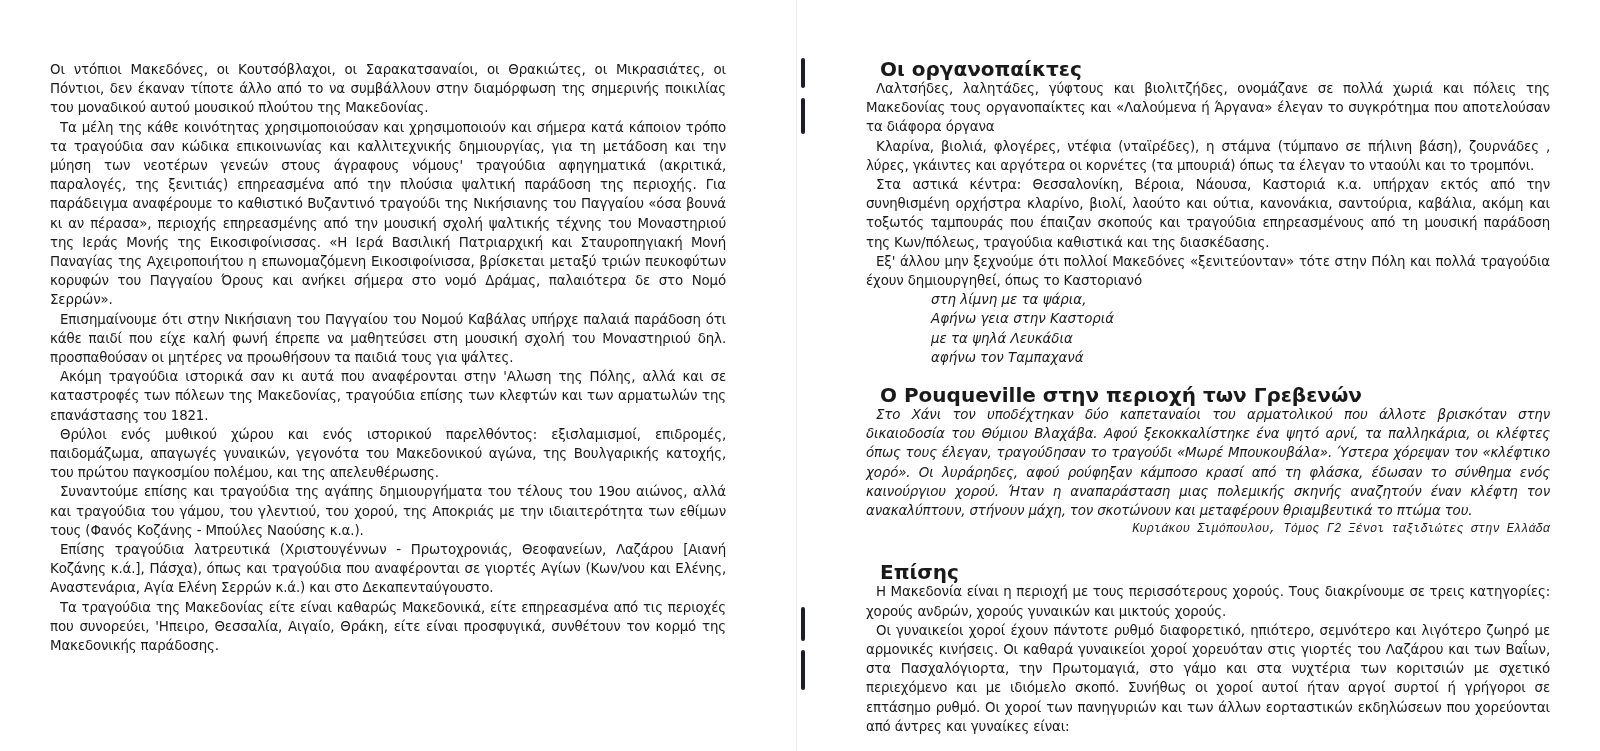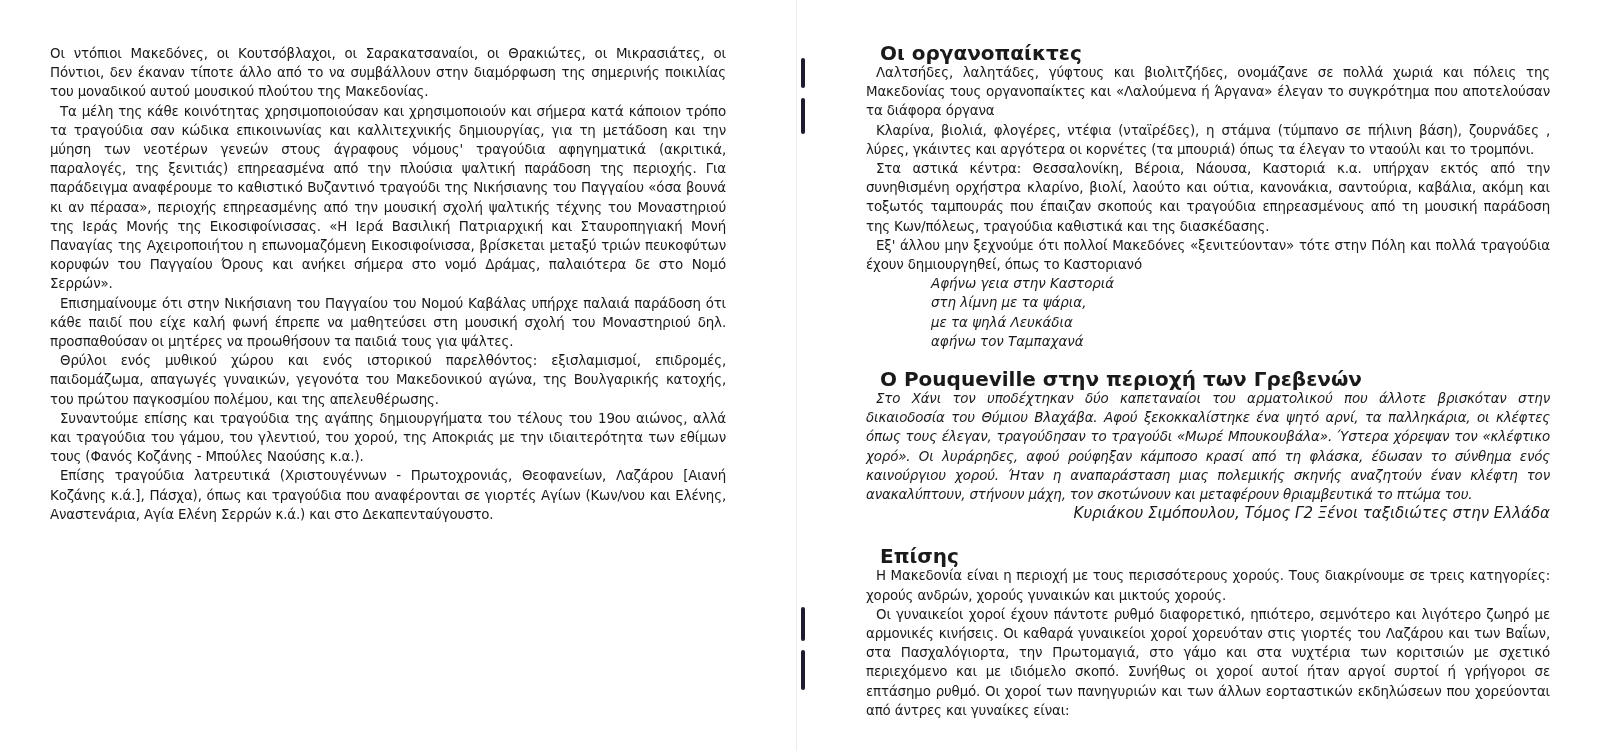--- a/index.html
+++ b/index.html
@@ -1,67 +1,69 @@
 <!DOCTYPE html>
 <html><head>
   <meta charset="utf-8">
   <style>
     html, body { margin: 0; padding: 0; }
     body {
       width: 1600px; height: 751px; background: #ffffff; position: relative; overflow: hidden;
       font-family: "DejaVu Sans", sans-serif; color: #1a1a1a;
     }
-    .page { position: absolute; top: 44px; }
+    .page { position: absolute; top: 60px; }
     .page-left { left: 50px; width: 676px; }
     .page-right { left: 866px; width: 684px; }
     p {
       margin: 0; font-size: 13.4px; line-height: 19.2px; text-align: justify;
       text-indent: 10px; letter-spacing: -0.15px;
     }
     p.noindent { text-indent: 0; }
     h2 {
       margin: 0; font-size: 20px; line-height: 19px; font-weight: bold; padding-left: 14px;
     }
     .verse { margin: 0; padding-left: 65px; }
     .verse div { font-style: italic; font-size: 13.4px; line-height: 19.2px; }
     .italic p { font-style: italic; }
-    .citation { font-style: italic; font-size: 15px; line-height: 19.2px; text-align: right; }
+    .citation { font-style: italic; font-size: 12px; line-height: 19.2px; text-align: right; font-family: Liberation Mono, monospace; }
     .gap-1 { height: 19px; }
     .gap-2 { height: 24px; }
     .spine { position: absolute; left: 796px; top: 0; width: 1px; height: 751px; background: #ececec; }
     .staple { position: absolute; left: 801px; width: 4px; background: #1c1c2e; border-radius: 2px; }
   </style>
 </head>
 <body>
 
 <div class="spine"></div>
 <div class="staple" style="top:58px;height:30px;"></div>
 <div class="staple" style="top:98px;height:36px;"></div>
 <div class="staple" style="top:607px;height:34px;"></div>
 <div class="staple" style="top:650px;height:40px;"></div>
 
 <div class="page page-left">
   <p class="noindent">Οι ντόπιοι Μακεδόνες, οι Κουτσόβλαχοι, οι Σαρακατσαναίοι, οι Θρακιώτες, οι Μικρασιάτες, οι Πόντιοι, δεν έκαναν τίποτε άλλο από το να συμβάλλουν στην διαμόρφωση της σημερινής ποικιλίας του μοναδικού αυτού μουσικού πλούτου της Μακεδονίας.</p>
   <p>Τα μέλη της κάθε κοινότητας χρησιμοποιούσαν και χρησιμοποιούν και σήμερα κατά κάποιον τρόπο τα τραγούδια σαν κώδικα επικοινωνίας και καλλιτεχνικής δημιουργίας, για τη μετάδοση και την μύηση των νεοτέρων γενεών στους άγραφους νόμους' τραγούδια αφηγηματικά (ακριτικά, παραλογές, της ξενιτιάς) επηρεασμένα από την πλούσια ψαλτική παράδοση της περιοχής. Για παράδειγμα αναφέρουμε το καθιστικό Βυζαντινό τραγούδι της Νικήσιανης του Παγγαίου «όσα βουνά κι αν πέρασα», περιοχής επηρεασμένης από την μουσική σχολή ψαλτικής τέχνης του Μοναστηριού της Ιεράς Μονής της Εικοσιφοίνισσας. «Η Ιερά Βασιλική Πατριαρχική και Σταυροπηγιακή Μονή Παναγίας της Αχειροποιήτου η επωνομαζόμενη Εικοσιφοίνισσα, βρίσκεται μεταξύ τριών πευκοφύτων κορυφών του Παγγαίου Όρους και ανήκει σήμερα στο νομό Δράμας, παλαιότερα δε στο Νομό Σερρών».</p>
   <p>Επισημαίνουμε ότι στην Νικήσιανη του Παγγαίου του Νομού Καβάλας υπήρχε παλαιά παράδοση ότι κάθε παιδί που είχε καλή φωνή έπρεπε να μαθητεύσει στη μουσική σχολή του Μοναστηριού δηλ. προσπαθούσαν οι μητέρες να προωθήσουν τα παιδιά τους για ψάλτες.</p>
+  <p>Ακόμη τραγούδια ιστορικά σαν κι αυτά που αναφέρονται στην 'Αλωση της Πόλης, αλλά και σε καταστροφές των πόλεων της Μακεδονίας, τραγούδια επίσης των κλεφτών και των αρματωλών της επανάστασης του 1821.</p>
   <p>Θρύλοι ενός μυθικού χώρου και ενός ιστορικού παρελθόντος: εξισλαμισμοί, επιδρομές, παιδομάζωμα, απαγωγές γυναικών, γεγονότα του Μακεδονικού αγώνα, της Βουλγαρικής κατοχής, του πρώτου παγκοσμίου πολέμου, και της απελευθέρωσης.</p>
   <p>Συναντούμε επίσης και τραγούδια της αγάπης δημιουργήματα του τέλους του 19ου αιώνος, αλλά και τραγούδια του γάμου, του γλεντιού, του χορού, της Αποκριάς με την ιδιαιτερότητα των εθίμων τους (Φανός Κοζάνης - Μπούλες Ναούσης κ.α.).</p>
   <p>Επίσης τραγούδια λατρευτικά (Χριστουγέννων - Πρωτοχρονιάς, Θεοφανείων, Λαζάρου [Αιανή Κοζάνης κ.ά.], Πάσχα), όπως και τραγούδια που αναφέρονται σε γιορτές Αγίων (Κων/νου και Ελένης, Αναστενάρια, Αγία Ελένη Σερρών κ.ά.) και στο Δεκαπενταύγουστο.</p>
+  <p>Τα τραγούδια της Μακεδονίας είτε είναι καθαρώς Μακεδονικά, είτε επηρεασμένα από τις περιοχές που συνορεύει, 'Ηπειρο, Θεσσαλία, Αιγαίο, Θράκη, είτε είναι προσφυγικά, συνθέτουν τον κορμό της Μακεδονικής παράδοσης.</p>
 </div>
 
 <div class="page page-right">
   <section>
     <h2>Οι οργανοπαίκτες</h2>
     <p>Λαλτσήδες, λαλητάδες, γύφτους και βιολιτζήδες, ονομάζανε σε πολλά χωριά και πόλεις της Μακεδονίας τους οργανοπαίκτες και «Λαλούμενα ή Άργανα» έλεγαν το συγκρότημα που αποτελούσαν τα διάφορα όργανα</p>
     <p>Κλαρίνα, βιολιά, φλογέρες, ντέφια (νταϊρέδες), η στάμνα (τύμπανο σε πήλινη βάση), ζουρνάδες , λύρες, γκάιντες και αργότερα οι κορνέτες (τα μπουριά) όπως τα έλεγαν το νταούλι και το τρομπόνι.</p>
     <p>Στα αστικά κέντρα: Θεσσαλονίκη, Βέροια, Νάουσα, Καστοριά κ.α. υπήρχαν εκτός από την συνηθισμένη ορχήστρα κλαρίνο, βιολί, λαούτο και ούτια, κανονάκια, σαντούρια, καβάλια, ακόμη και τοξωτός ταμπουράς που έπαιζαν σκοπούς και τραγούδια επηρεασμένους από τη μουσική παράδοση της Κων/πόλεως, τραγούδια καθιστικά και της διασκέδασης.</p>
     <p>Εξ' άλλου μην ξεχνούμε ότι πολλοί Μακεδόνες «ξενιτεύονταν» τότε στην Πόλη και πολλά τραγούδια έχουν δημιουργηθεί, όπως το Καστοριανό</p>
     <div class="verse">
+      <div>στη λίμνη με τα ψάρια,</div>
       <div>Αφήνω γεια στην Καστοριά</div>
-      <div>στη λίμνη με τα ψάρια,</div>
       <div>με τα ψηλά Λευκάδια</div>
       <div>αφήνω τον Ταμπαχανά</div>
     </div>
   </section>
 
   <div class="gap-1"></div>
 
   <section class="italic">
     <h2 style="font-style:normal;">Ο Pouqueville στην περιοχή των Γρεβενών</h2>
     <p>Στο Χάνι τον υποδέχτηκαν δύο καπεταναίοι του αρματολικού που άλλοτε βρισκόταν στην δικαιοδοσία του Θύμιου Βλαχάβα. Αφού ξεκοκκαλίστηκε ένα ψητό αρνί, τα παλληκάρια, οι κλέφτες όπως τους έλεγαν, τραγούδησαν το τραγούδι «Μωρέ Μπουκουβάλα». Ύστερα χόρεψαν τον «κλέφτικο χορό». Οι λυράρηδες, αφού ρούφηξαν κάμποσο κρασί από τη φλάσκα, έδωσαν το σύνθημα ενός καινούργιου χορού. Ήταν η αναπαράσταση μιας πολεμικής σκηνής αναζητούν έναν κλέφτη τον ανακαλύπτουν, στήνουν μάχη, τον σκοτώνουν και μεταφέρουν θριαμβευτικά το πτώμα του.</p>

